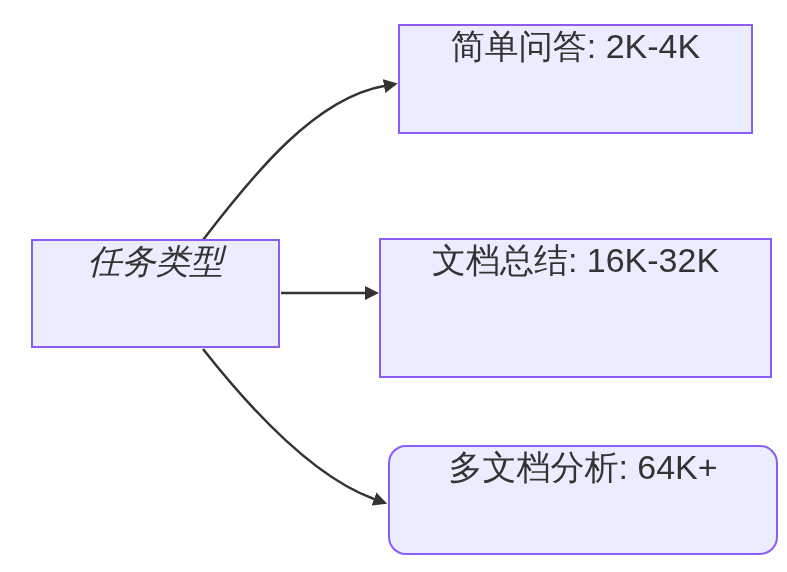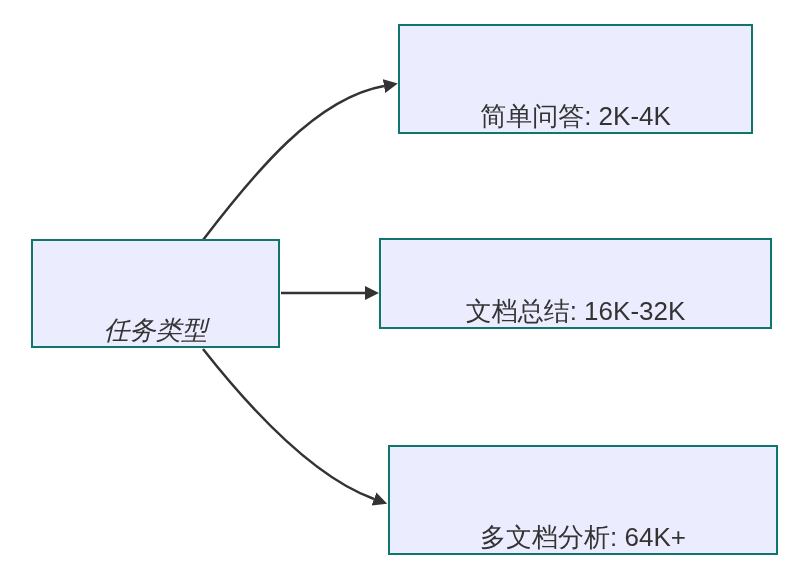--- a/index.html
+++ b/index.html
@@ -24,34 +24,34 @@
   }
   .edges path {
     fill: none;
     stroke: #333333;
     stroke-width: 2.5px;
   }
   .node {
     position: absolute;
     box-sizing: border-box;
     background: #ECECFF;
-    border: 2px solid #0f766e;
+    border: 2px solid #8b5cf6;
     color: #333333;
-    font-size: 26px;
+    font-size: 34px;
     line-height: 1.2;
     display: flex;
-    align-items: flex-end;
+    align-items: flex-start;
     justify-content: center;
     text-align: center;
     white-space: nowrap;
   }
   .node-root   { left: 31px;  top: 239px; width: 249px; height: 109px; font-style: italic; }
   .node-b0     { left: 398px; top: 24px;  width: 355px; height: 110px; }
-  .node-b1     { left: 379px; top: 238px; width: 393px; height: 91px; }
-  .node-b2     { left: 388px; top: 445px; width: 390px; height: 110px; }
+  .node-b1     { left: 379px; top: 238px; width: 393px; height: 140px; }
+  .node-b2     { left: 388px; top: 445px; width: 390px; height: 110px; border-radius: 18px; }
 </style>
 </head>
 <body>
 
 <div class="canvas">
 
   <svg class="edges" width="787" height="572" viewBox="0 0 787 572" aria-hidden="true">
     <defs>
       <marker id="arrowhead" markerUnits="userSpaceOnUse" markerWidth="16" markerHeight="16" refX="0" refY="7" orient="auto">
         <polygon points="0,0 14,7 0,14" fill="#333333"></polygon>

